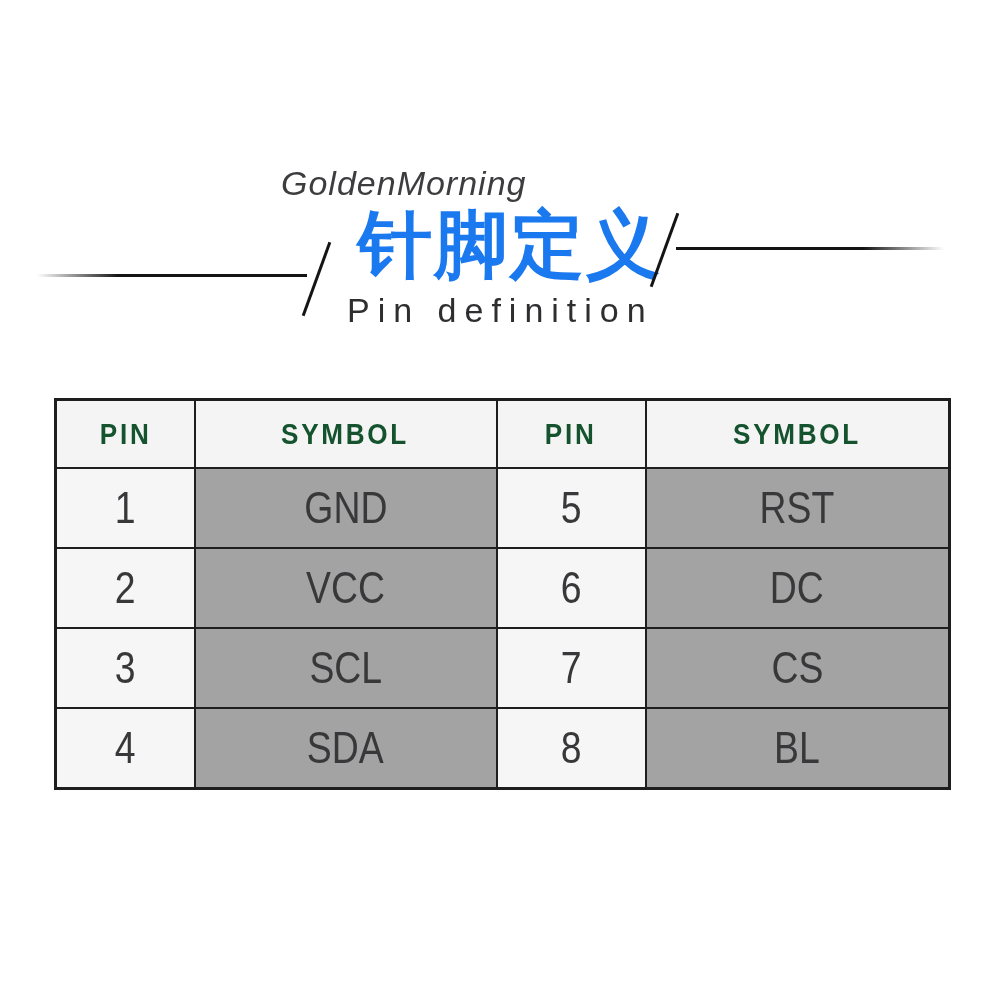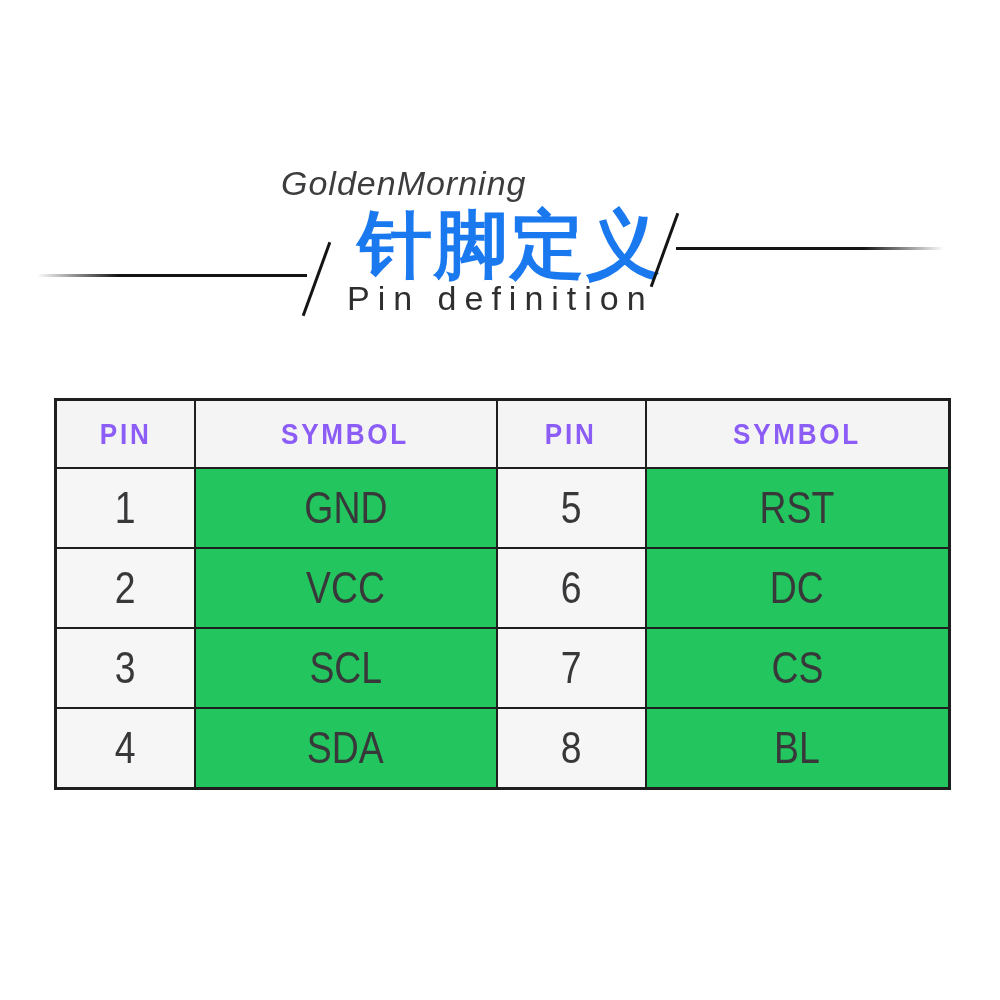--- a/index.html
+++ b/index.html
@@ -19,21 +19,21 @@
     letter-spacing:1px;color:#3d3d40;
     white-space:nowrap;
   }
   .title-cn{
     position:absolute;left:358px;top:206px;
     font-size:74px;font-weight:700;
     letter-spacing:2px;color:#1b79f0;
     white-space:nowrap;line-height:1.05;
   }
   .title-en{
-    position:absolute;left:347px;top:279px;
+    position:absolute;left:347px;top:291px;
     font-size:34px;font-weight:400;
     letter-spacing:8px;color:#2e2e30;
     white-space:nowrap;
   }
 
   
   .rule{position:absolute;height:3px;}
   .rule-left{
     left:37px;top:274px;width:270px;
     background:linear-gradient(to right, rgba(17,17,17,0) 0%, #141414 30%, #141414 100%);
@@ -57,25 +57,25 @@
     border:3px solid #1e1e1e;
   }
   .pin-table th,.pin-table td{
     border:2px solid #1e1e1e;
     text-align:center;vertical-align:middle;
     padding:0;overflow:hidden;
   }
   .pin-table th{
     background:#f4f4f5;
     height:66px;
-    font-size:29px;font-weight:700;color:#8b5cf6;
+    font-size:29px;font-weight:700;color:#14532d;
   }
   .pin-table td{height:78px;font-size:44px;font-weight:400;color:#38383a;}
   .pin-table td.pin-cell{background:#f6f6f7;}
-  .pin-table td.symbol-cell{background:#22c55e;}
+  .pin-table td.symbol-cell{background:#a3a3a3;}
   .col-pin1{width:139px;} .col-sym1{width:302px;}
   .col-pin2{width:149px;} .col-sym2{width:304px;}
   .cond{display:inline-block;transform:scaleX(0.85);transform-origin:center;}
   .cond-h{display:inline-block;transform:scaleX(0.9);transform-origin:center;letter-spacing:3px;}
 </style>
 </head>
 <body>
 
 <div class="canvas">
 

